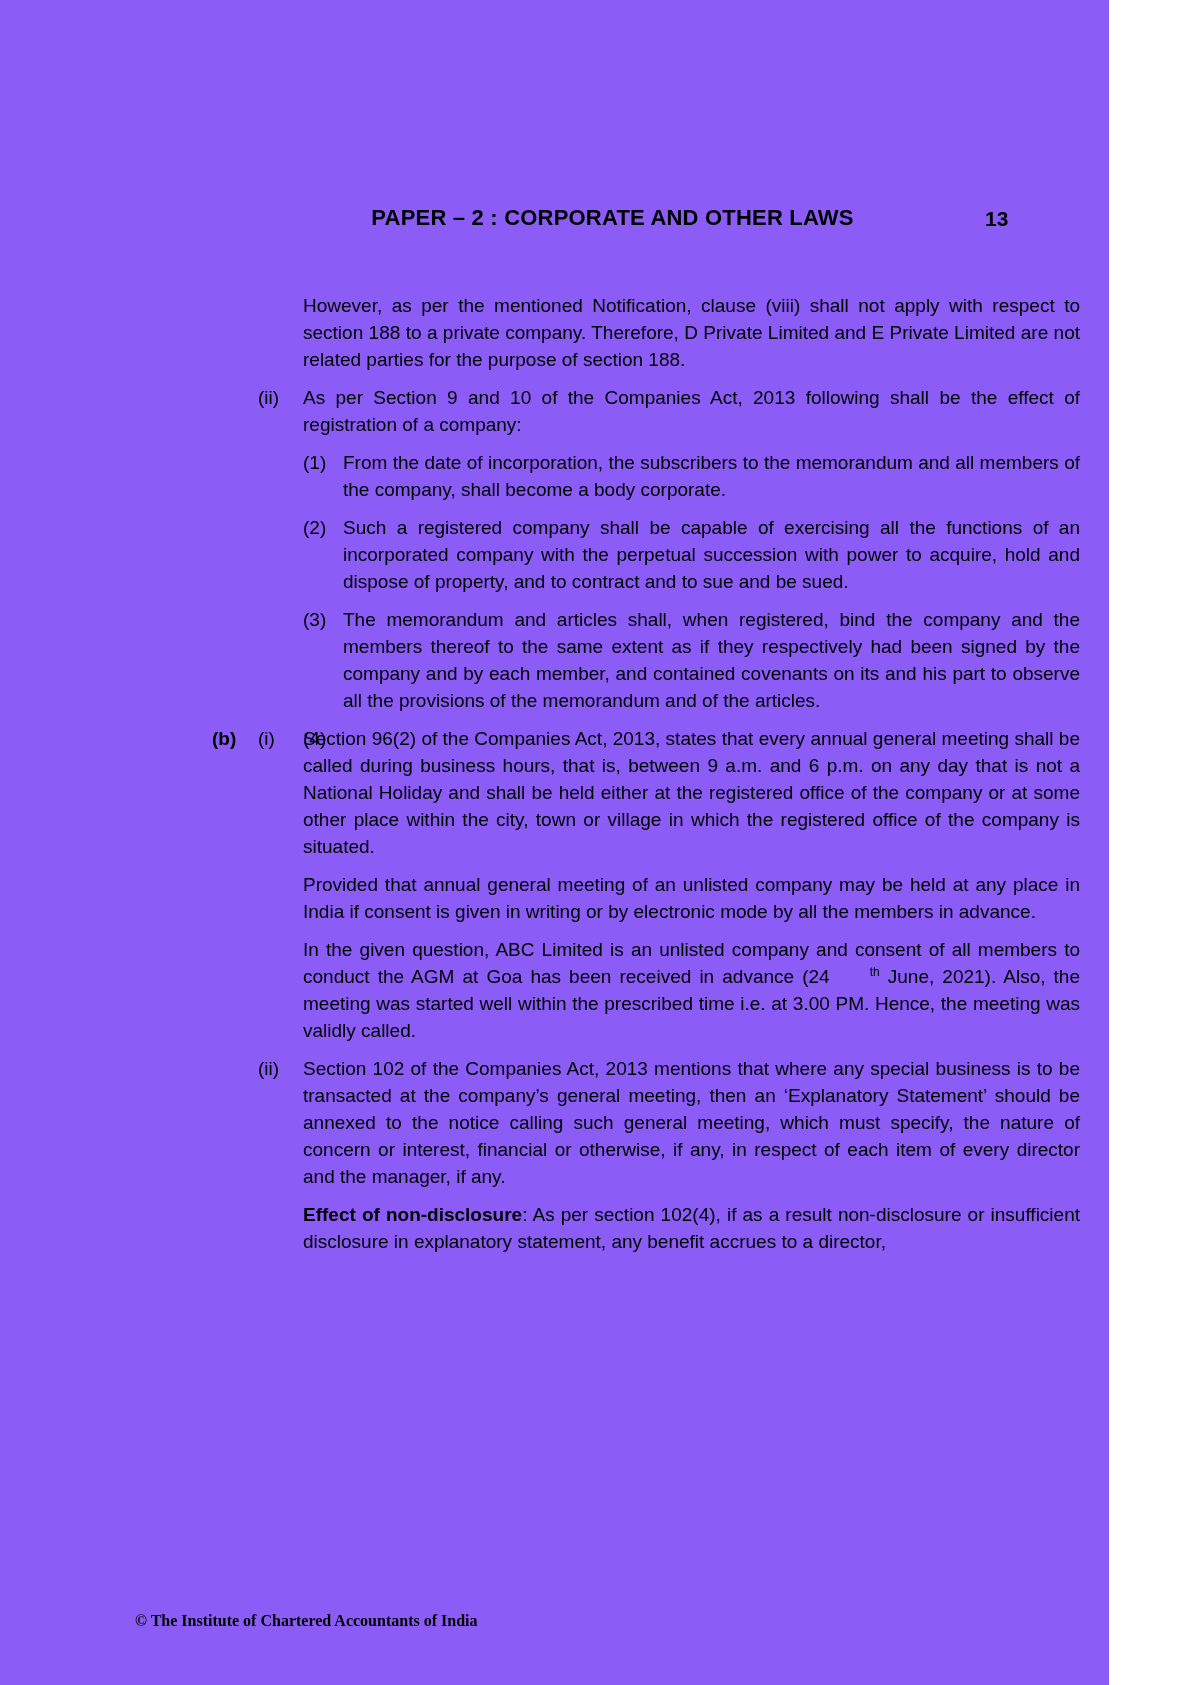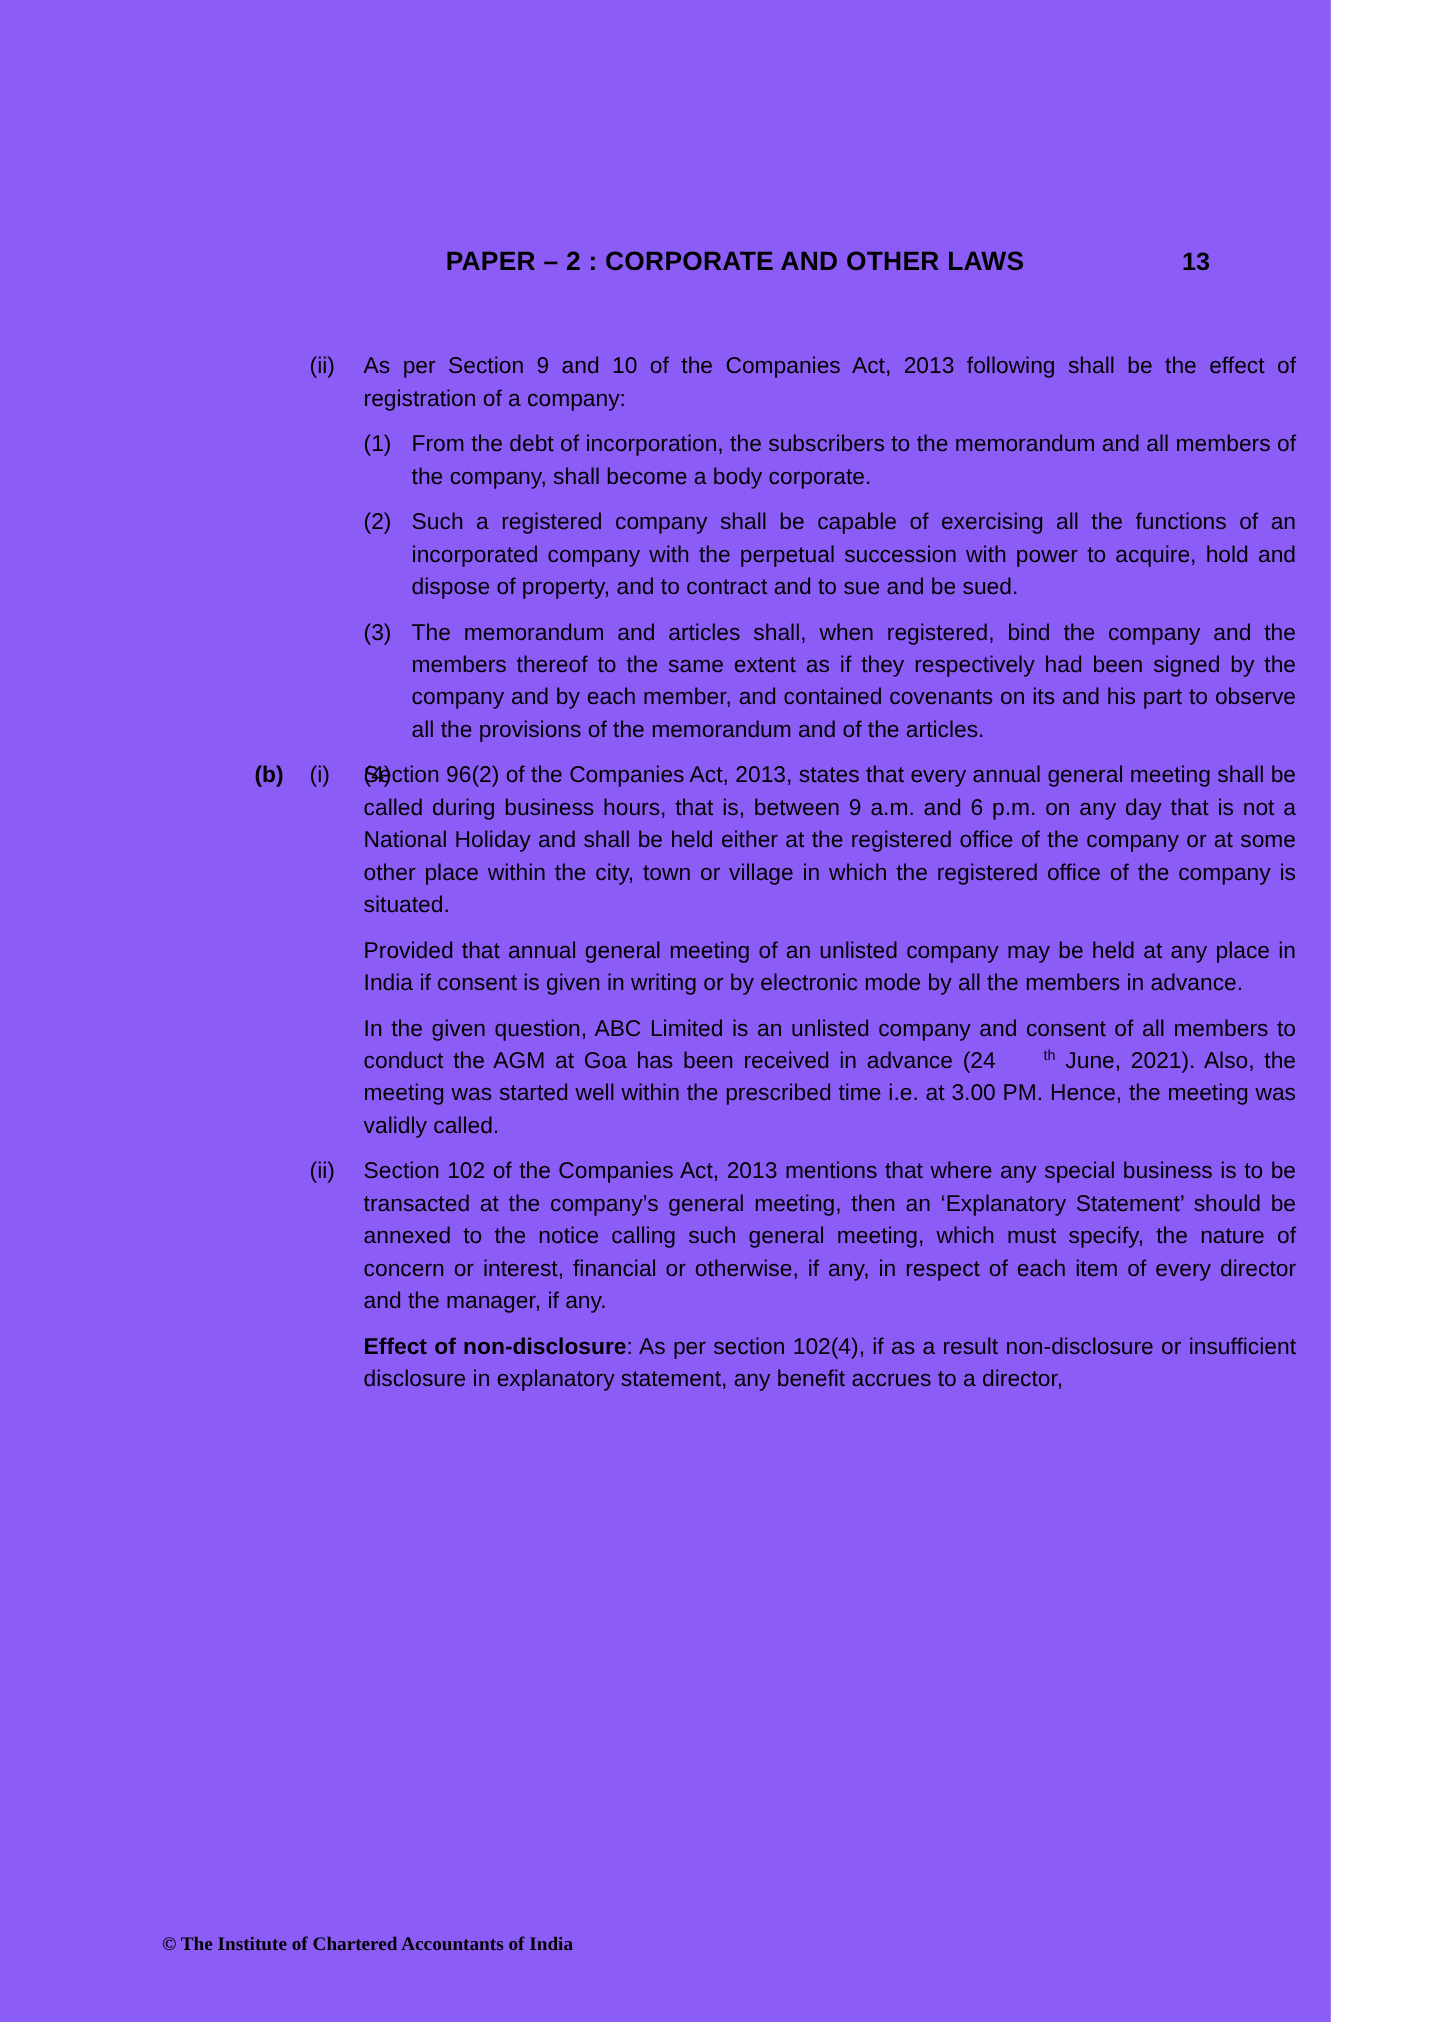--- a/index.html
+++ b/index.html
@@ -104,29 +104,30 @@
 <body>
 
 <div class="page">
 
   <div class="doc-header">PAPER – 2 : CORPORATE AND OTHER LAWS</div>
 
   <div class="page-number">13</div>
 
   <div class="content">
 
+    <div class="para">However, as per the mentioned Notification, clause (viii) shall not apply with respect to section 188 to a private company. Therefore, D Private Limited and E Private Limited are not related parties for the purpose of section 188.</div>
 
     <div class="li">
       <span class="marker-l1">(ii)</span>
       <div class="li-text">As per Section 9 and 10 of the Companies Act, 2013 following shall be the effect of registration of a company:</div>
     </div>
 
     <div class="subpoint">
       <span class="submarker">(1)</span>
-      <span>From the debt of incorporation, the subscribers to the memorandum and all members of the company, shall become a body corporate.</span>
+      <span>From the date of incorporation, the subscribers to the memorandum and all members of the company, shall become a body corporate.</span>
     </div>
 
     <div class="subpoint">
       <span class="submarker">(2)</span>
       <span>Such a registered company shall be capable of exercising all the functions of an incorporated company with the perpetual succession with power to acquire, hold and dispose of property, and to contract and to sue and be sued.</span>
     </div>
 
     <div class="subpoint">
       <span class="submarker">(3)</span>
       <span>The memorandum and articles shall, when registered, bind the company and the members thereof to the same extent as if they respectively had been signed by the company and by each member, and contained covenants on its and his part to observe all the provisions of the memorandum and of the articles.</span>

